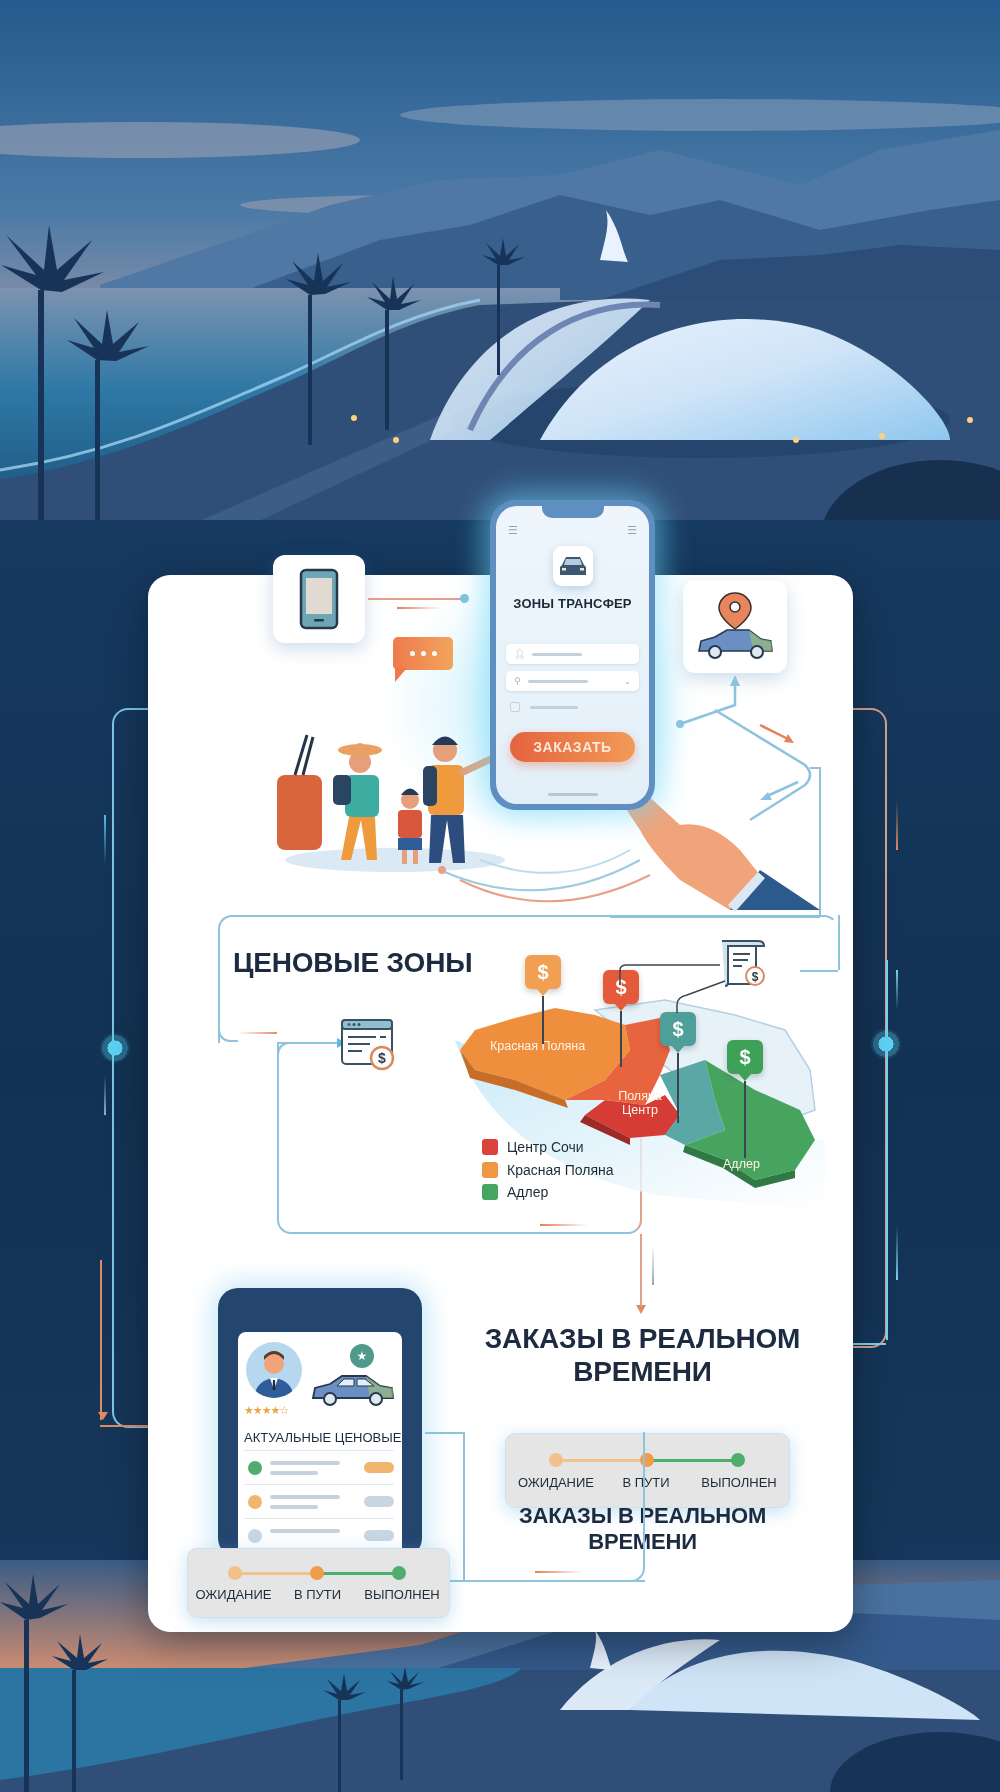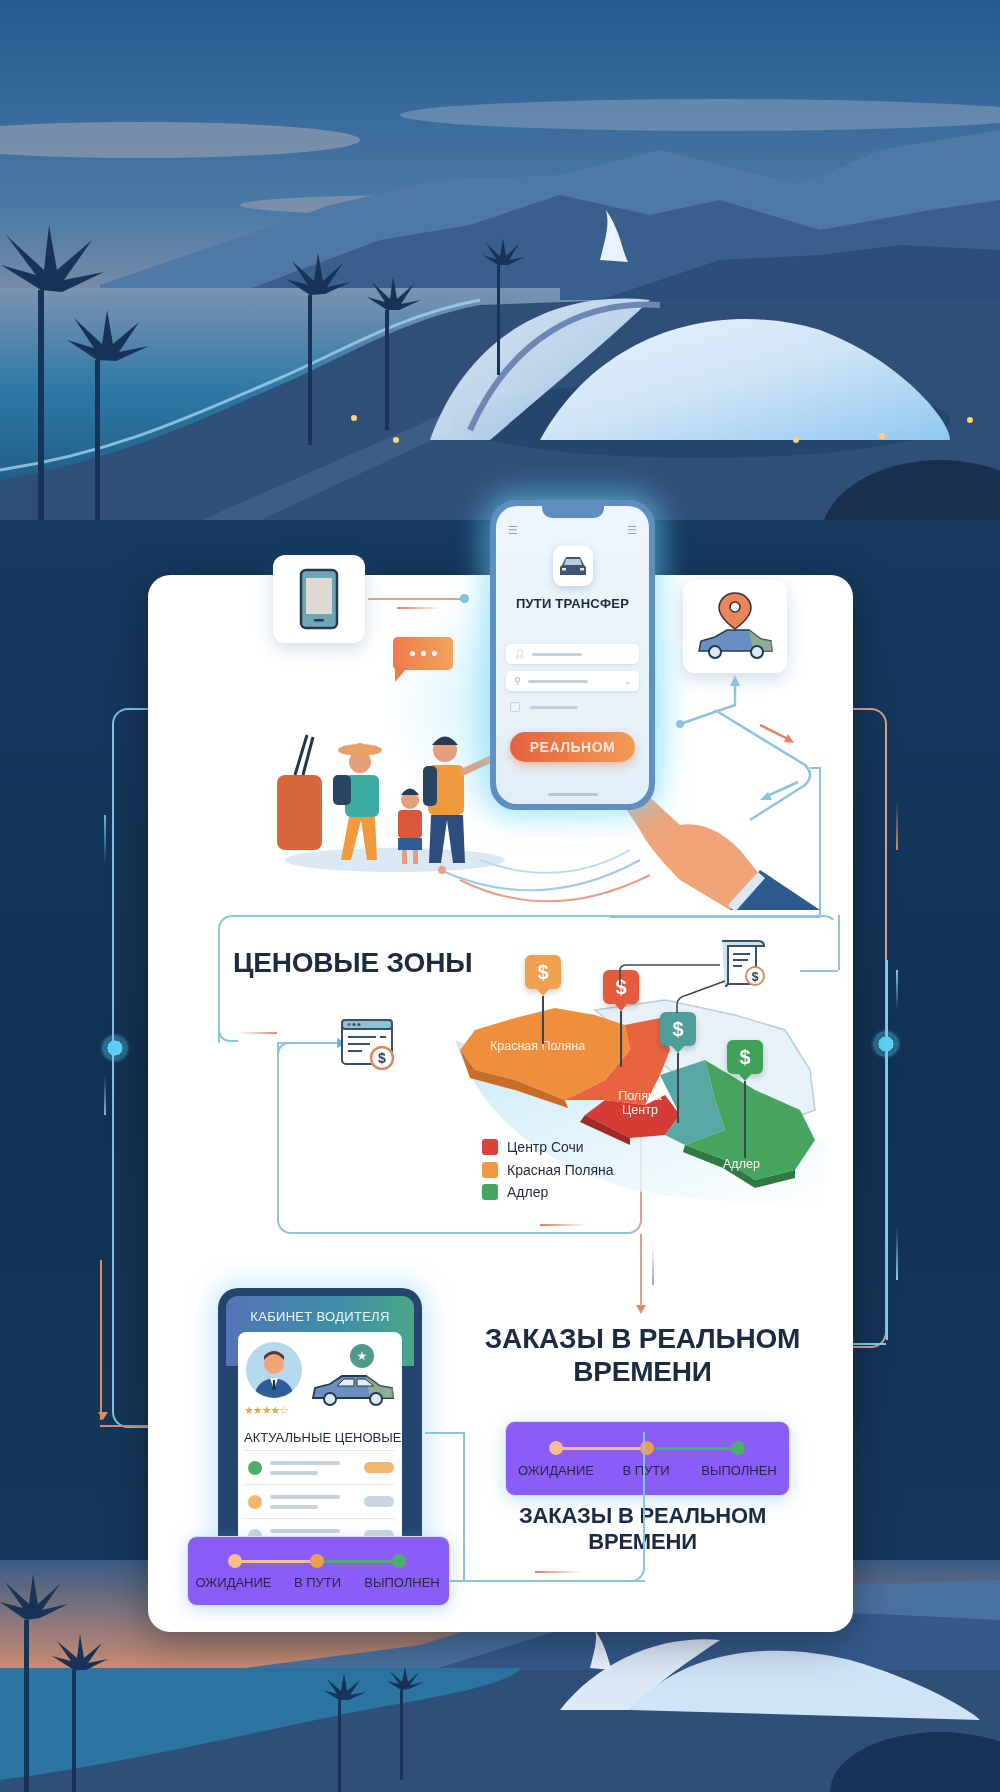--- a/index.html
+++ b/index.html
@@ -131,22 +131,23 @@
 
   .legend { position: absolute; left: 482px; top: 1136px; }
   .legend-item { display: flex; align-items: center; gap: 9px; height: 22.5px; font-size: 14px; color: #1e2c3a; }
   .legend-swatch { width: 16px; height: 16px; border-radius: 3px; }
 
   
   .flow { position: absolute; border-color: #8ec3dd; border-style: solid; }
 
   
   .status-box {
-    position: absolute; background: #8b5cf6; border: 1.5px solid #cfe1ec; border-radius: 10px;
+    position: absolute; background: #e5e5e5; border: 1.5px solid #cfe1ec; border-radius: 10px;
     box-shadow: 0 4px 18px rgba(90,170,220,0.35);
+    margin-top: 12px;
   }
   .st-track { position: absolute; height: 3px; }
   .st-dot { position: absolute; width: 14px; height: 14px; border-radius: 50%; }
   .st-label { position: absolute; font-size: 13px; color: #1e2c3a; text-align: center; white-space: nowrap; }
 
   
   .driver-phone {
     position: absolute; left: 218px; top: 1288px; width: 204px; height: 270px;
     border-radius: 20px; background: #23456e; padding: 8px 8px 0 8px;
     box-shadow: 0 0 26px 6px rgba(120,200,240,0.4);
@@ -389,35 +390,35 @@
     <span class="ph-menu" style="left:12px;">☰</span>
     <span class="ph-menu" style="right:12px;">☰</span>
     <div class="ph-app-icon">
       <svg width="30" height="22" viewBox="0 0 30 22">
         <path d="M4,10 L8,2 L22,2 L26,10 L28,12 L28,20 L2,20 L2,12 Z" fill="#3c5674"></path>
         <path d="M8,4 L22,4 L24,10 L6,10 Z" fill="#b6cde0"></path>
         <rect x="4" y="13" width="4" height="2.5" fill="#f2e7b3"></rect>
           <rect x="22" y="13" width="4" height="2.5" fill="#f2e7b3"></rect>
       </svg>
     </div>
-    <div class="ph-title">ПУТИ ТРАНСФЕР</div>
+    <div class="ph-title">ЗОНЫ ТРАНСФЕР</div>
     <div class="ph-field" style="top:138px;">
       <span style="font-size:9px;color:#a5b3c0;">👤︎</span>
       <span class="ph-line" style="width:50px;"></span>
     </div>
     <div class="ph-field" style="top:165px;">
       <span style="font-size:9px;color:#a5b3c0;">⚲</span>
       <span class="ph-line" style="width:60px;"></span>
       <span style="margin-left:auto;margin-right:8px;font-size:8px;color:#9aaab8;">⌄</span>
     </div>
     <div style="position:absolute; left:14px; top:196px; display:flex; align-items:center; gap:10px;">
       <span style="width:10px;height:10px;border:1.5px solid #c6d2dc;border-radius:2px;background:#eef3f7;"></span>
       <span class="ph-line" style="width:48px;"></span>
     </div>
-    <button class="ph-order">РЕАЛЬНОМ</button>
+    <button class="ph-order">ЗАКАЗАТЬ</button>
     <div class="ph-home"></div>
   </div>
 </div>
 
 <div class="flow" style="left:218px; top:915px; width:620px; height:128px; border-width:2px 2px 0 2px; border-radius:14px 14px 0 0; border-right-color:transparent;"></div>
 <div class="flow" style="left:218px; top:1020px; width:20px; height:22px; border-width:0 0 2px 2px; border-radius:0 0 0 12px;"></div>
 <div class="abs" style="left:237px; top:1032px; width:40px; height:2px; background:linear-gradient(90deg,transparent,#e08a64);"></div>
 <div class="abs" style="left:277px; top:1042px; width:65px; height:2px; background:#8ec3dd;"></div>
 <div class="abs" style="left:337px; top:1038px; width:0; height:0; border-top:5px solid transparent; border-bottom:5px solid transparent; border-left:9px solid #5cb9e2;"></div>
 <div class="flow" style="left:277px; top:1042px; width:365px; height:192px; border-width:0 2px 2px 2px; border-radius:0 0 14px 14px; border-top-color:transparent; border-right-color:#e0a08a;"></div>
@@ -532,21 +533,20 @@
   <div>ВРЕМЕНИ</div>
 </div>
 
 <div class="flow" style="left:425px; top:1432px; width:220px; height:150px; border-width:2px 2px 2px 0; border-radius:0 0 14px 0; border-left-color:transparent; border-top:none;"></div>
 <div class="abs" style="left:425px; top:1432px; width:40px; height:2px; background:#8ec3dd;"></div>
 <div class="abs" style="left:463px; top:1432px; width:2px; height:150px; background:#8ec3dd;"></div>
 <div class="abs" style="left:465px; top:1580px; width:180px; height:2px; background:#8ec3dd;"></div>
 <div class="abs" style="left:535px; top:1571px; width:48px; height:2px; background:linear-gradient(90deg,#e57d5a,transparent);"></div>
 
 <div class="driver-phone">
-  <div class="driver-header">КАБИНЕТ ВОДИТЕЛЯ</div>
   <div class="driver-body">
     <div class="avatar">
       <svg width="56" height="56" viewBox="0 0 56 56">
         <circle cx="28" cy="22" r="10" fill="#f1a47a"></circle>
         <path d="M18,18 Q28,6 38,18 L38,14 Q28,4 18,14 Z" fill="#5a3a28"></path>
         <path d="M8,56 Q10,38 28,36 Q46,38 48,56 Z" fill="#2f5d9a"></path>
         <path d="M24,36 L28,48 L32,36 Z" fill="#fff"></path>
         <path d="M27,38 L29,38 L29.5,48 L26.5,48 Z" fill="#1c2b40"></path>
       </svg>
     </div>

